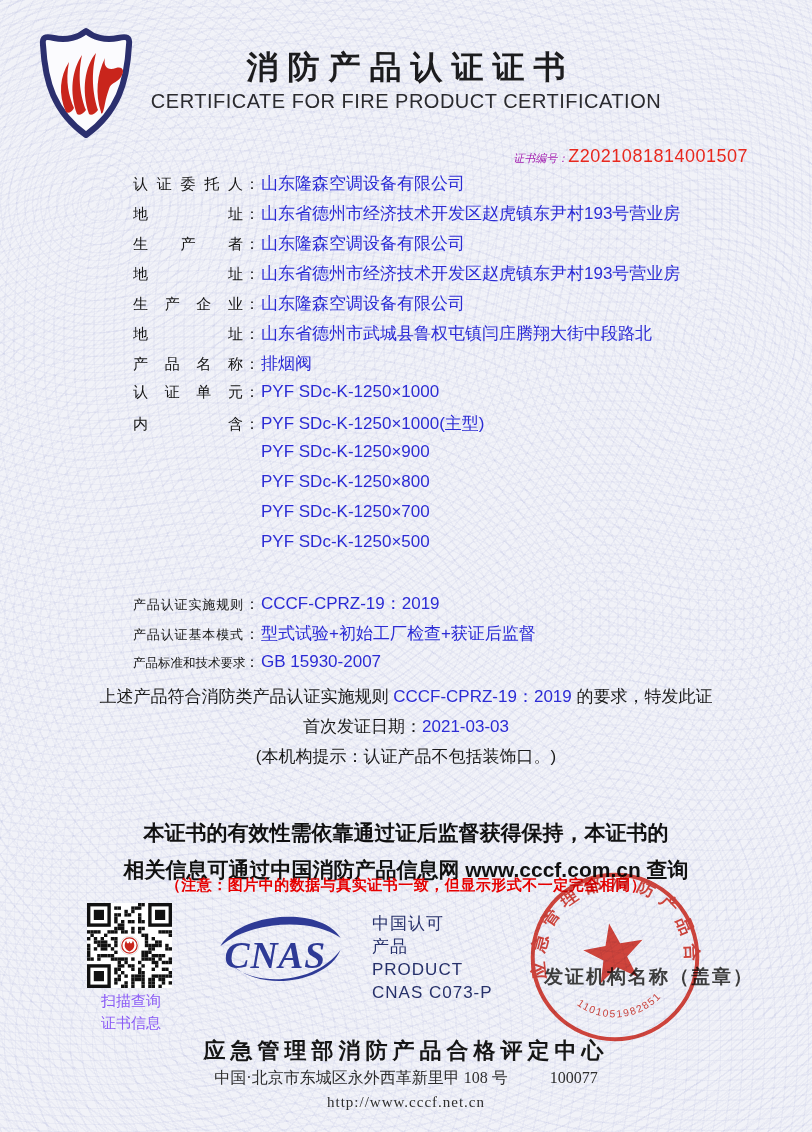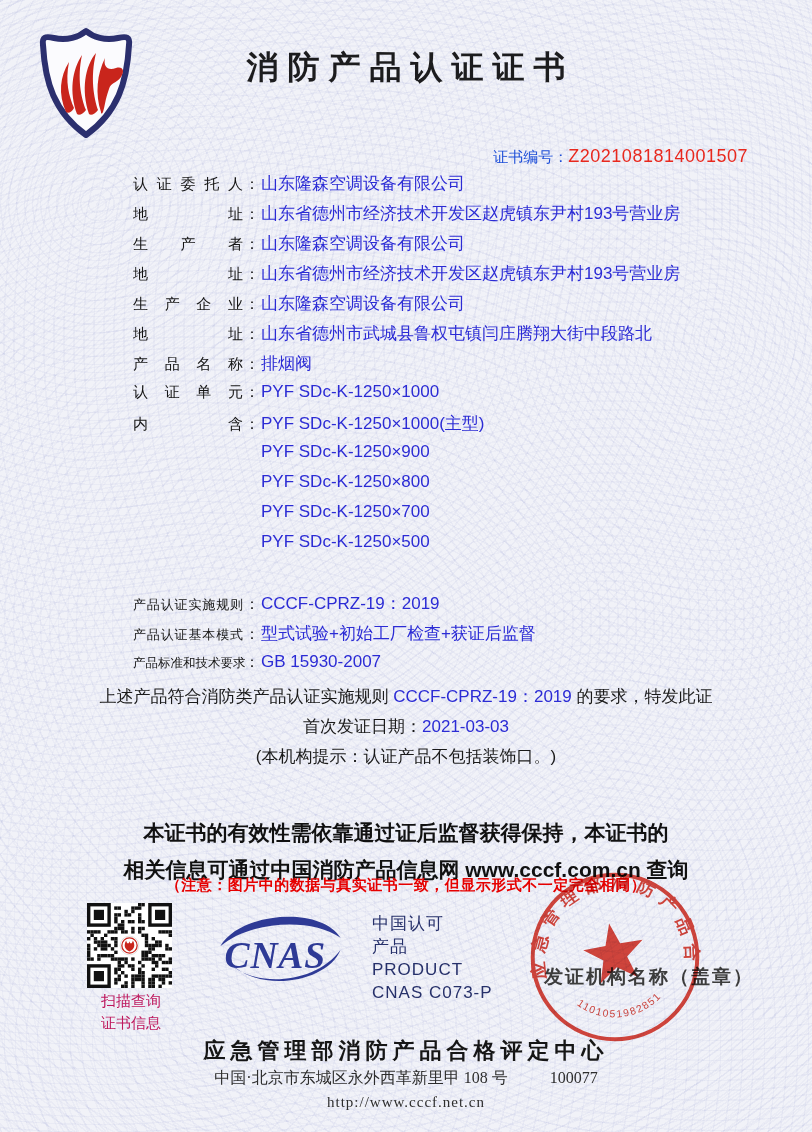--- a/index.html
+++ b/index.html
@@ -22,21 +22,21 @@
   .logo{position:absolute;left:30px;top:24px;width:112px;height:118px;}
   .title{
     position:absolute;top:46px;left:0;right:0;text-align:center;
     font-size:32px;font-weight:700;letter-spacing:9px;color:#1c1c1e;text-indent:9px;
   }
   .subtitle{
     position:absolute;top:90px;left:0;right:0;text-align:center;
     font-size:20px;color:#2a2a2e;letter-spacing:.5px;
   }
   .certline{position:absolute;top:146px;left:0;right:64px;text-align:right;}
-  .certline .lbl{font-size:15px;color:#1d4ed8;}
+  .certline .lbl{font-size:11px;color:#a21caf;font-style:italic;}
   .certline .num{font-size:18px;color:#e8281e;letter-spacing:.5px;}
 
   .fields{position:absolute;top:172px;left:133px;right:30px;}
   .frow{display:flex;align-items:baseline;height:30px;font-size:17px;white-space:nowrap;}
   .flabel{
     display:inline-block;width:110px;font-size:15px;color:#141414;
     text-align:justify;text-align-last:justify;
   }
   .flabel.rule{font-size:13px;}
   .flabel.rule-tight{font-size:12.5px;}
@@ -51,21 +51,21 @@
   .blue{color:#2b2bd5;}
   .gap-l{margin-left:12px;}
 
   .statement{position:absolute;top:814px;left:0;right:0;text-align:center;
     font-size:21px;font-weight:700;line-height:37px;color:#111;}
   .notice{position:absolute;top:876px;left:0;right:0;text-align:center;
     font-size:15px;font-weight:700;color:#e60000;letter-spacing:.5px;}
 
   .qr{position:absolute;left:87px;top:903px;width:85px;height:85px;}
   .qr-caption{position:absolute;left:87px;top:990px;width:88px;text-align:center;
-    font-size:15px;line-height:22px;color:#be185d;}
+    font-size:15px;line-height:22px;color:#8b5cf6;}
 
   .cnas{position:absolute;left:216px;top:904px;width:128px;height:88px;}
   .accred{position:absolute;left:372px;top:912px;font-size:17px;line-height:23px;
     color:#26306a;letter-spacing:1px;}
 
   .seal-caption{position:absolute;left:544px;top:964px;z-index:4;
     font-family:"Liberation Serif", serif;font-size:19px;font-weight:600;
     letter-spacing:2px;color:#3c3c3c;}
   .stamp{position:absolute;left:524px;top:866px;width:182px;height:182px;z-index:5;
     transform:rotate(-10deg);mix-blend-mode:multiply;opacity:.92;}
@@ -87,20 +87,21 @@
     <path d="M56,7 C63,13 75,17 88,14 C97,12 100,13 99,21 C97,58 88,88 56,111 C24,88 15,58 13,21 C12,13 15,12 24,14 C37,17 49,13 56,7 Z" fill="#fbfbfe" stroke="#2b2f6e" stroke-width="6" stroke-linejoin="round"></path>
     <g fill="#c9251c">
       <path d="M36,88 C28,70 30,52 39,38 C35,58 39,72 44,84 C42,88 38,90 36,88 Z"></path>
       <path d="M47,90 C39,68 42,46 52,31 C47,54 51,74 56,86 C53,90 49,92 47,90 Z"></path>
       <path d="M59,90 C51,66 55,42 66,29 C60,54 64,74 68,86 C65,90 61,92 59,90 Z"></path>
       <path d="M71,88 C65,70 67,50 75,34 C73,43 78,47 86,44 C93,42 95,47 91,53 C86,60 81,58 79,65 C75,76 75,82 73,88 C72,90 71,90 71,88 Z"></path>
     </g>
   </svg>
 
   <div class="title">消防产品认证证书</div>
+  <div class="subtitle">CERTIFICATE FOR FIRE PRODUCT CERTIFICATION</div>
 
   <div class="certline">
     <span class="lbl">证书编号：</span><span class="num">Z2021081814001507</span>
   </div>
 
   <div class="fields">
     <div class="frow">
       <span class="flabel">认证委托人</span>
         <span class="colon">：</span>
         <span class="fvalue">山东隆森空调设备有限公司</span>

